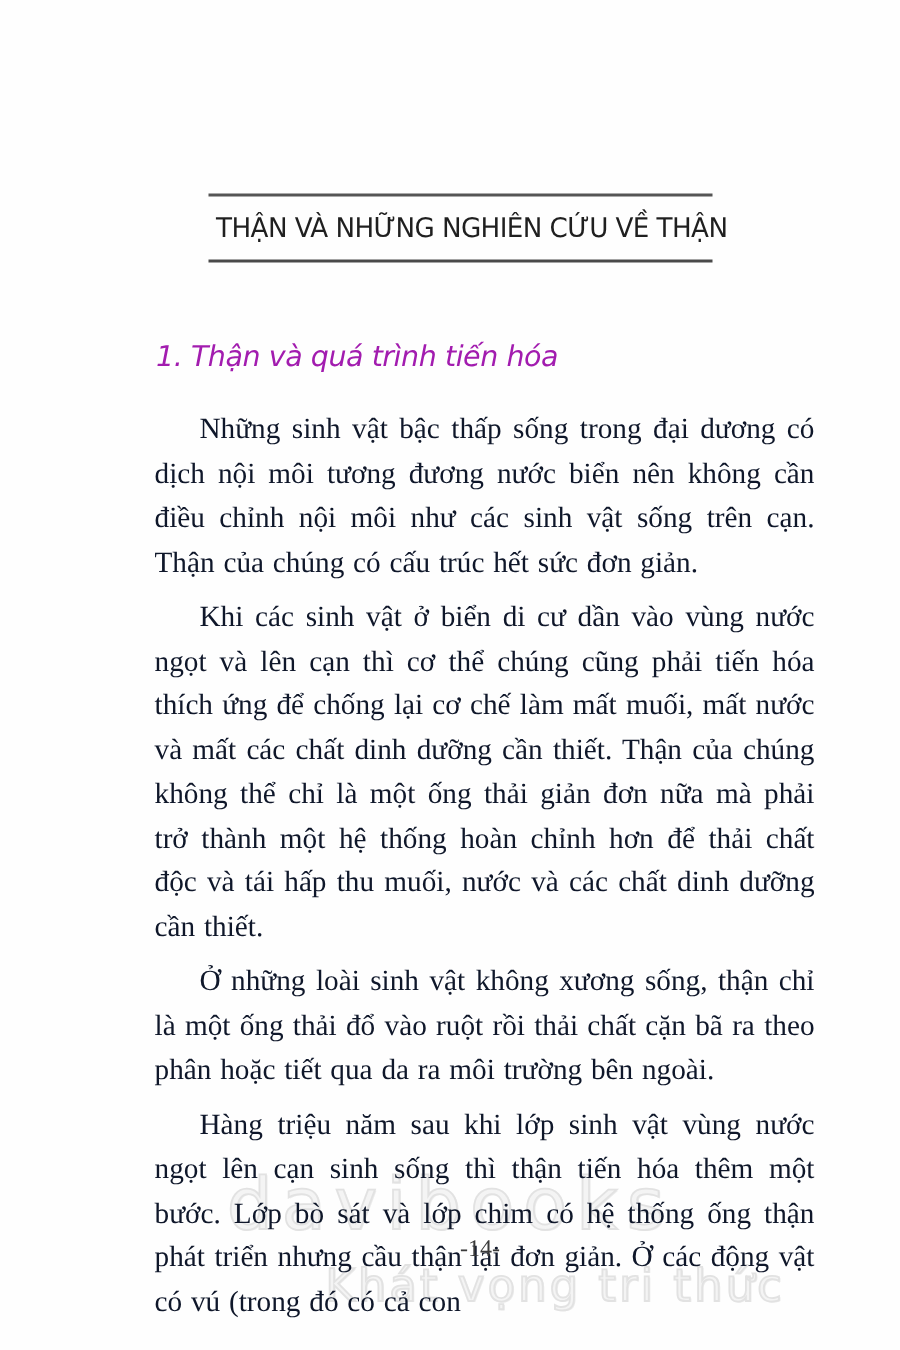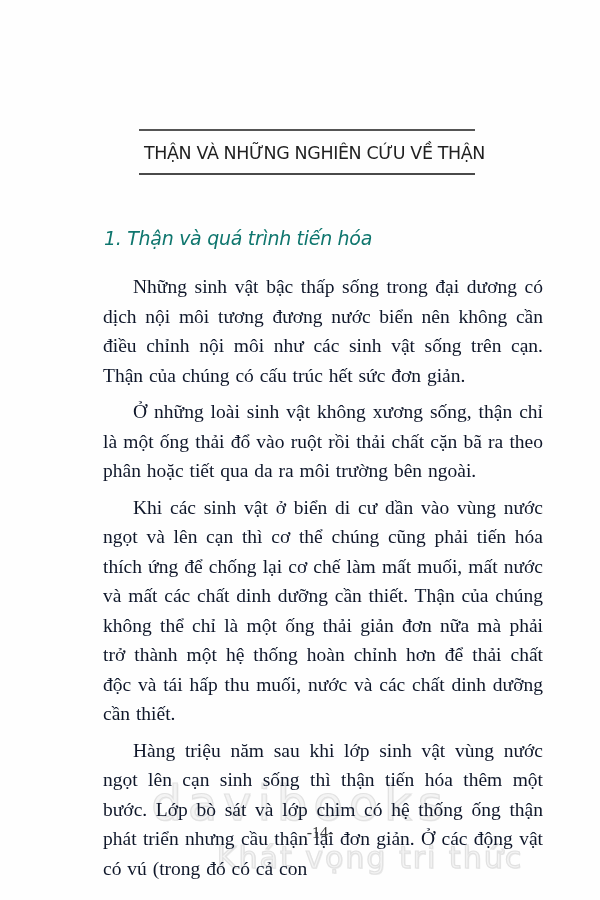--- a/index.html
+++ b/index.html
@@ -41,21 +41,21 @@
 
   
   .section-heading {
     position: absolute;
     left: 104px;
     top: 227px;
     font-family: "DejaVu Sans", sans-serif;
     font-style: italic;
     font-weight: 500;
     font-size: 19px;
-    color: #0f766e;
+    color: #a21caf;
     letter-spacing: -0.3px;
   }
 
   
   .body-text {
     position: absolute;
     left: 103px;
     top: 272px;
     width: 440px;
     z-index: 2;
@@ -120,20 +120,20 @@
   <div class="watermark watermark-sub">Khát vọng tri thức</div>
 
   <div class="title-block">
     <h1>THẬN VÀ NHỮNG NGHIÊN CỨU VỀ THẬN</h1>
   </div>
 
   <h2 class="section-heading">1. Thận và quá trình tiến hóa</h2>
 
   <div class="body-text">
     <p>Những sinh vật bậc thấp sống trong đại dương có dịch nội môi tương đương nước biển nên không cần điều chỉnh nội môi như các sinh vật sống trên cạn. Thận của chúng có cấu trúc hết sức đơn giản.</p>
+    <p>Khi các sinh vật ở biển di cư dần vào vùng nước ngọt và lên cạn thì cơ thể chúng cũng phải tiến hóa thích ứng để chống lại cơ chế làm mất muối, mất nước và mất các chất dinh dưỡng cần thiết. Thận của chúng không thể chỉ là một ống thải giản đơn nữa mà phải trở thành một hệ thống hoàn chỉnh hơn để thải chất độc và tái hấp thu muối, nước và các chất dinh dưỡng cần thiết.</p>
     <p>Ở những loài sinh vật không xương sống, thận chỉ là một ống thải đổ vào ruột rồi thải chất cặn bã ra theo phân hoặc tiết qua da ra môi trường bên ngoài.</p>
-    <p>Khi các sinh vật ở biển di cư dần vào vùng nước ngọt và lên cạn thì cơ thể chúng cũng phải tiến hóa thích ứng để chống lại cơ chế làm mất muối, mất nước và mất các chất dinh dưỡng cần thiết. Thận của chúng không thể chỉ là một ống thải giản đơn nữa mà phải trở thành một hệ thống hoàn chỉnh hơn để thải chất độc và tái hấp thu muối, nước và các chất dinh dưỡng cần thiết.</p>
     <p>Hàng triệu năm sau khi lớp sinh vật vùng nước ngọt lên cạn sinh sống thì thận tiến hóa thêm một bước. Lớp bò sát và lớp chim có hệ thống ống thận phát triển nhưng cầu thận lại đơn giản. Ở các động vật có vú (trong đó có cả con</p>
   </div>
 
   <div class="page-number">-14-</div>
 
 </div>
 
 </body></html>

